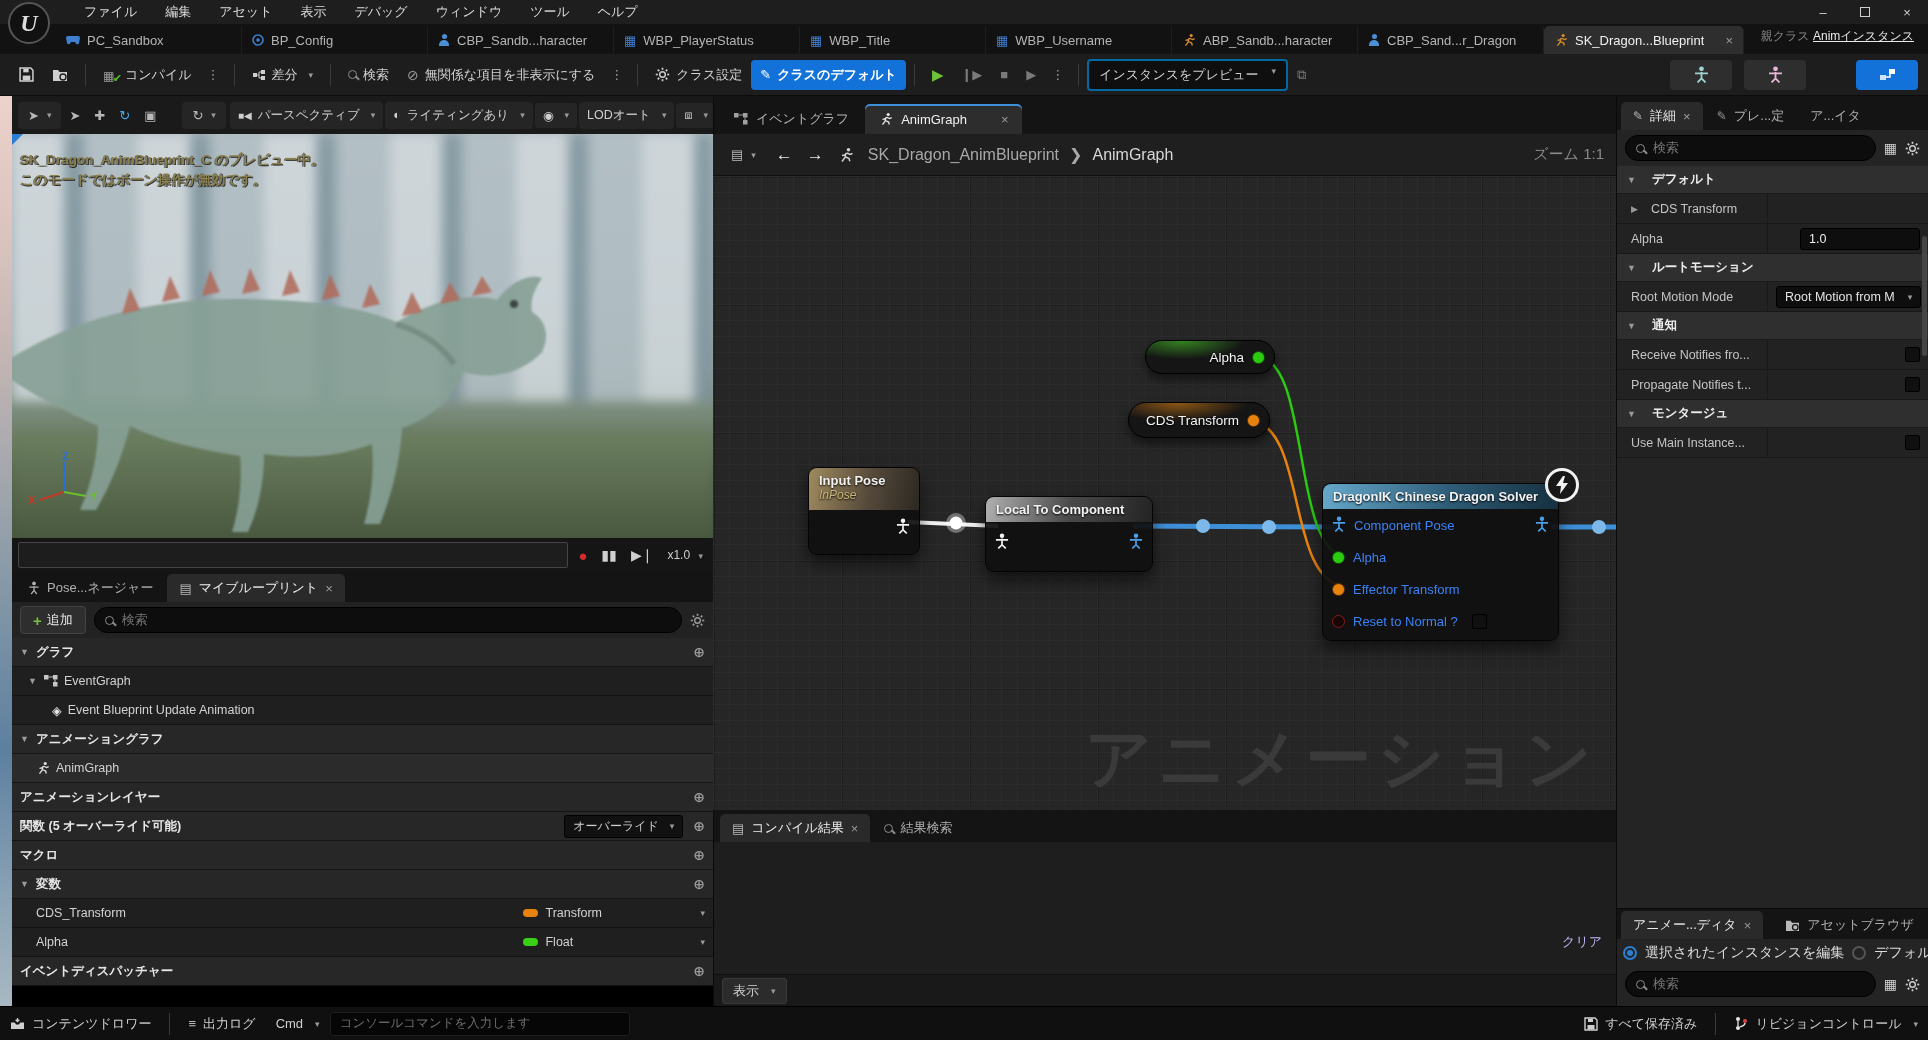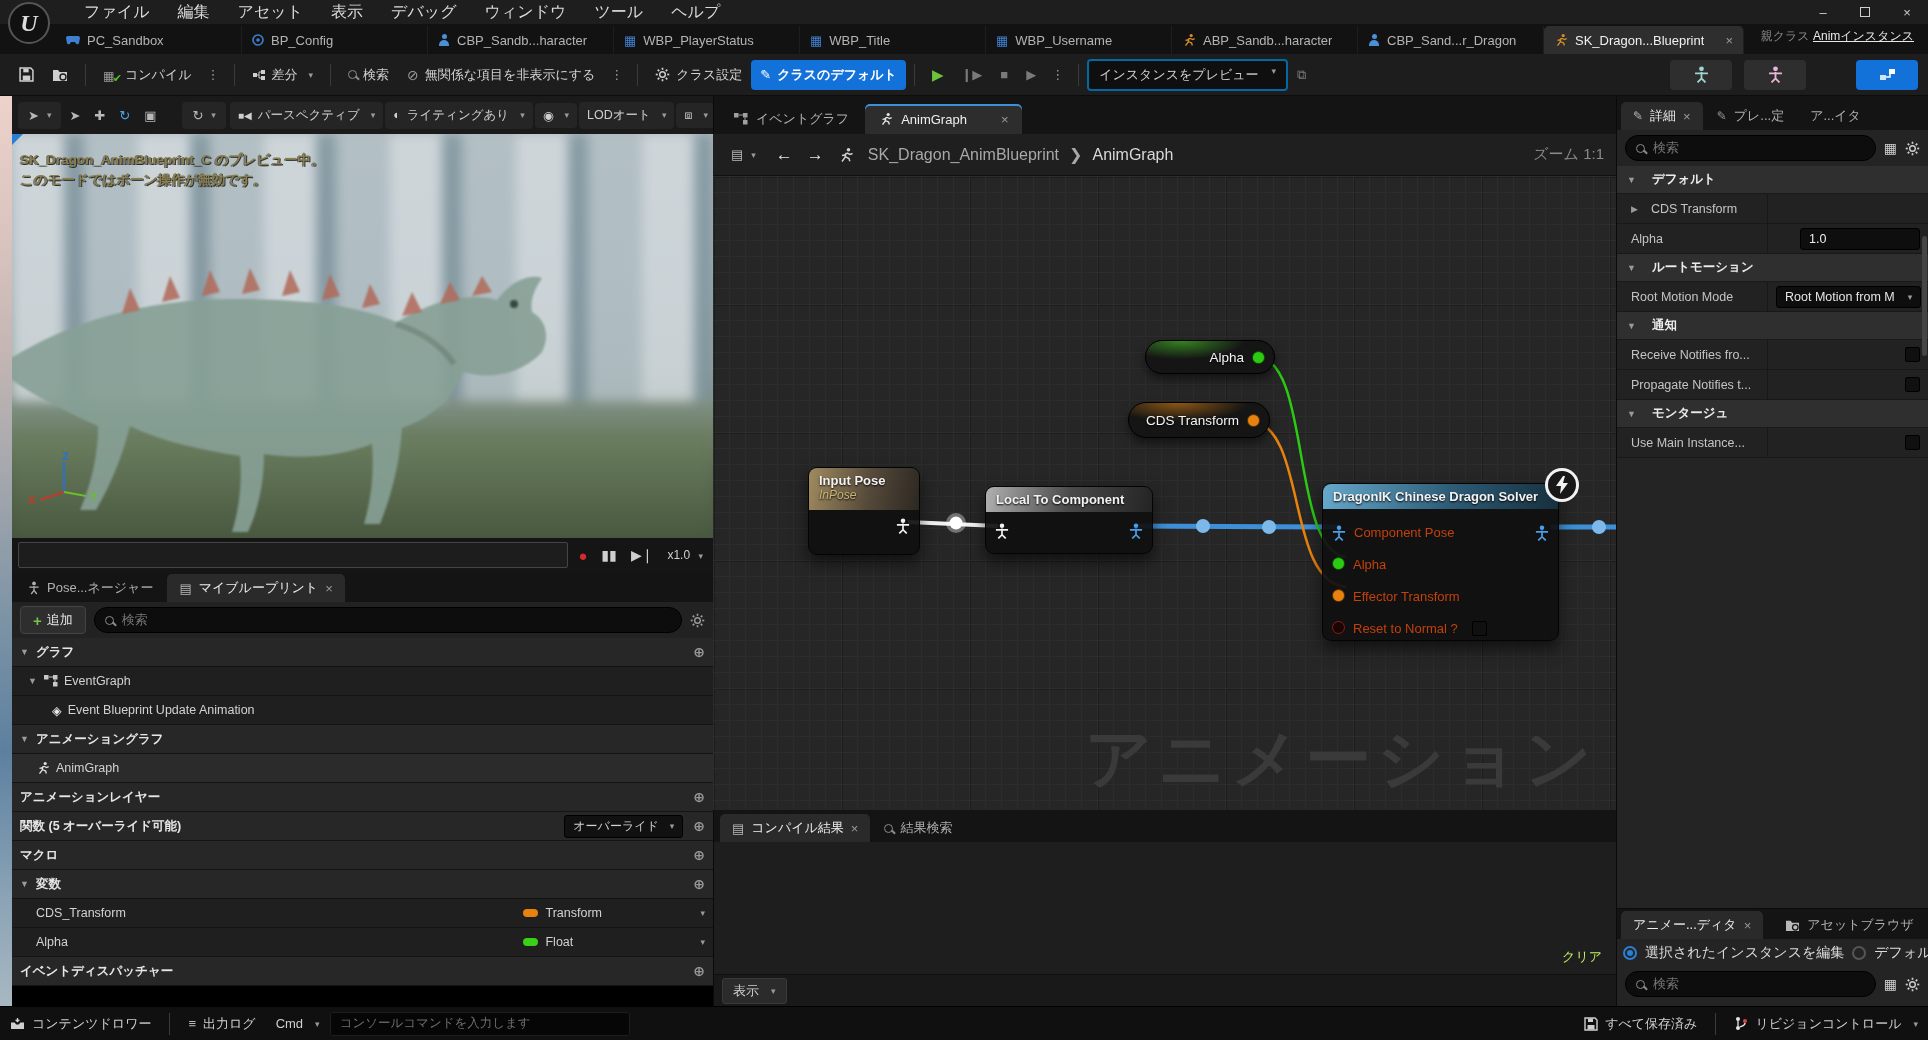--- a/index.html
+++ b/index.html
@@ -11,21 +11,21 @@
   }
   .abs { position:absolute; }
   .grow { flex:1; }
   .dim { color:#8a8a8a; }
   .chev { font-size:9px; color:#9a9a9a; margin-left:5px; }
   .kebab { color:#9a9a9a; font-size:13px; padding:0 6px; }
   .vsep { width:1px; height:22px; background:#3a3a3a; margin:0 8px; }
 
   
   #menubar { left:0; top:0; width:1928px; height:24px; background:#1e1e1e; display:flex; align-items:center; padding-left:72px; gap:4px; }
-  .menu-item { padding:2px 12px; color:#dcdcdc; font-size:16px; cursor:default; }
+  .menu-item { padding:2px 12px; color:#dcdcdc; font-size:13px; cursor:default; }
   #winctl { position:absolute; right:0; top:0; height:24px; display:flex; }
   .wbtn { width:42px; height:24px; display:flex; align-items:center; justify-content:center; color:#cfcfcf; font-size:13px; }
   .wmax { width:10px; height:10px; border:1.5px solid #cfcfcf; display:inline-block; }
   #ue-logo { left:8px; top:2px; width:42px; height:42px; border-radius:50%; background:#111;
     border:2px solid #555; color:#ddd; display:flex; align-items:center; justify-content:center;
     font-family:"Liberation Serif",serif; font-size:24px; font-weight:bold; z-index:20; font-style:italic; }
 
   #tabbar { left:0; top:24px; width:1928px; height:30px; background:#121212; display:flex; align-items:flex-end; padding-left:56px; }
   .atab { width:186px; height:28px; display:flex; align-items:center; gap:7px; padding:0 10px; color:#b4b4b4; font-size:13px; border-right:1px solid #1e1e1e; }
   .atab .lbl { white-space:nowrap; overflow:hidden; }
@@ -97,32 +97,32 @@
 
   #gcanvas { left:713px; top:176px; width:903px; height:634px; background-color:#262626; overflow:hidden;
     background-image:
       linear-gradient(#2c2c2c 1px,transparent 1px), linear-gradient(90deg,#2c2c2c 1px,transparent 1px),
       linear-gradient(#1d1d1d 2px,transparent 2px), linear-gradient(90deg,#1d1d1d 2px,transparent 2px);
     background-size:16px 16px,16px 16px,128px 128px,128px 128px; }
   #watermark { position:absolute; right:18px; bottom:6px; font-size:66px; color:#3a3a3a; letter-spacing:6px; font-weight:bold; }
   #wires { position:absolute; left:0; top:0; z-index:1; }
   .gnode { position:absolute; z-index:2; background:rgba(16,16,16,.93); border:1px solid #040404; border-radius:9px; box-shadow:0 8px 16px rgba(0,0,0,.55); }
   .gn-head { border-radius:8px 8px 0 0; padding:5px 10px; font-weight:bold; color:#f2f2f2; font-size:13px; text-shadow:0 1px 2px #000; }
-  .pin-row { display:flex; gap:8px; height:30px; padding:16px 9px; color:#c2410c; font-size:13px; }
+  .pin-row { display:flex; align-items:center; gap:8px; height:30px; padding:16px 9px; color:#3b82f6; font-size:13px; }
   .cpin { width:13px; height:13px; border-radius:50%; border:1.5px solid rgba(0,0,0,.6); flex:0 0 auto; }
   .capsule { position:absolute; z-index:2; border-radius:18px; border:1px solid #000; box-shadow:0 5px 10px rgba(0,0,0,.5);
     display:flex; align-items:center; justify-content:flex-end; gap:8px; padding:0 9px; color:#f4f4f4; font-size:13.5px; text-shadow:0 1px 2px #000; }
   .person { display:inline-block; }
   #fast-badge { position:absolute; z-index:3; width:34px; height:34px; border-radius:50%; background:#181818; border:3px solid #f2f2f2; display:flex; align-items:center; justify-content:center; }
 
   
   #cpanel { left:713px; top:810px; width:903px; height:196px; background:#1c1c1c; display:flex; flex-direction:column; border-left:1px solid #0a0a0a; }
   #cp-tabs { height:32px; background:#141414; display:flex; align-items:flex-end; padding-left:6px; gap:2px; }
   #cp-body { flex:1; position:relative; background:#1e1e1e; }
-  #clear-btn { position:absolute; right:14px; bottom:8px; color:#bef264; font-size:13px; }
+  #clear-btn { position:absolute; right:14px; bottom:23px; color:#c4b5fd; font-size:13px; }
   #cp-footer { height:32px; background:#191919; display:flex; align-items:center; padding:0 8px; border-top:1px solid #101010; }
   .show-btn { background:#2b2b2b; border:1px solid #3a3a3a; border-radius:3px; padding:3px 10px; color:#d0d0d0; display:flex; gap:7px; align-items:center; }
 
   
   #details { left:1616px; top:96px; width:312px; height:812px; background:#242424; border-left:1px solid #0a0a0a; display:flex; flex-direction:column; }
   #dt-tabs { height:34px; background:#141414; display:flex; align-items:flex-end; padding-left:4px; gap:2px; }
   #dt-search { height:36px; display:flex; align-items:center; gap:8px; padding:0 8px; background:#242424; }
   .icon-sq { color:#cfcfcf; font-size:14px; }
   .sec-head { height:28px; display:flex; align-items:center; gap:9px; background:#2f2f2f; color:#ececec; font-weight:bold; padding:0 10px; border-bottom:1px solid #1a1a1a; font-size:12.5px; }
   .prop-row { display:grid; grid-template-columns:150px 1fr; min-height:30px; align-items:center; background:#222; border-bottom:1px solid #181818; font-size:12.5px; }
@@ -586,21 +586,21 @@
         <div style="font-weight:normal;font-style:italic;color:#c8b678;font-size:12px">InPose</div>
       </div>
       <span class="person" style="position:absolute;right:9px;top:50px">
         <svg width="14" height="16" viewBox="0 0 13 15">
             <circle cx="6.5" cy="2.5" r="2.1" fill="#f2f2f2"></circle>
             <path d="M6.5 5.2V11M6.5 11L3 14.5M6.5 11l3.5 3.5M.8 6.5h11.4" stroke="#f2f2f2" stroke-width="1.6" fill="none"></path>
           </svg>
       </span>
     </div>
 
-    <div class="gnode" style="left:272px;top:310px;width:168px;height:68px;">
+    <div class="gnode" style="left:272px;top:320px;width:168px;height:76px;">
       <div class="gn-head" style="background:linear-gradient(100deg,#b0b0b0,#4a4a4a 50%,#242424);">
         <span>Local To Component</span>
       </div>
       <span class="person" style="position:absolute;left:9px;top:36px">
         <svg width="14" height="16" viewBox="0 0 13 15">
             <circle cx="6.5" cy="2.5" r="2.1" fill="#f2f2f2"></circle>
             <path d="M6.5 5.2V11M6.5 11L3 14.5M6.5 11l3.5 3.5M.8 6.5h11.4" stroke="#f2f2f2" stroke-width="1.6" fill="none"></path>
           </svg>
       </span>
       <span class="person" style="position:absolute;right:9px;top:36px">

